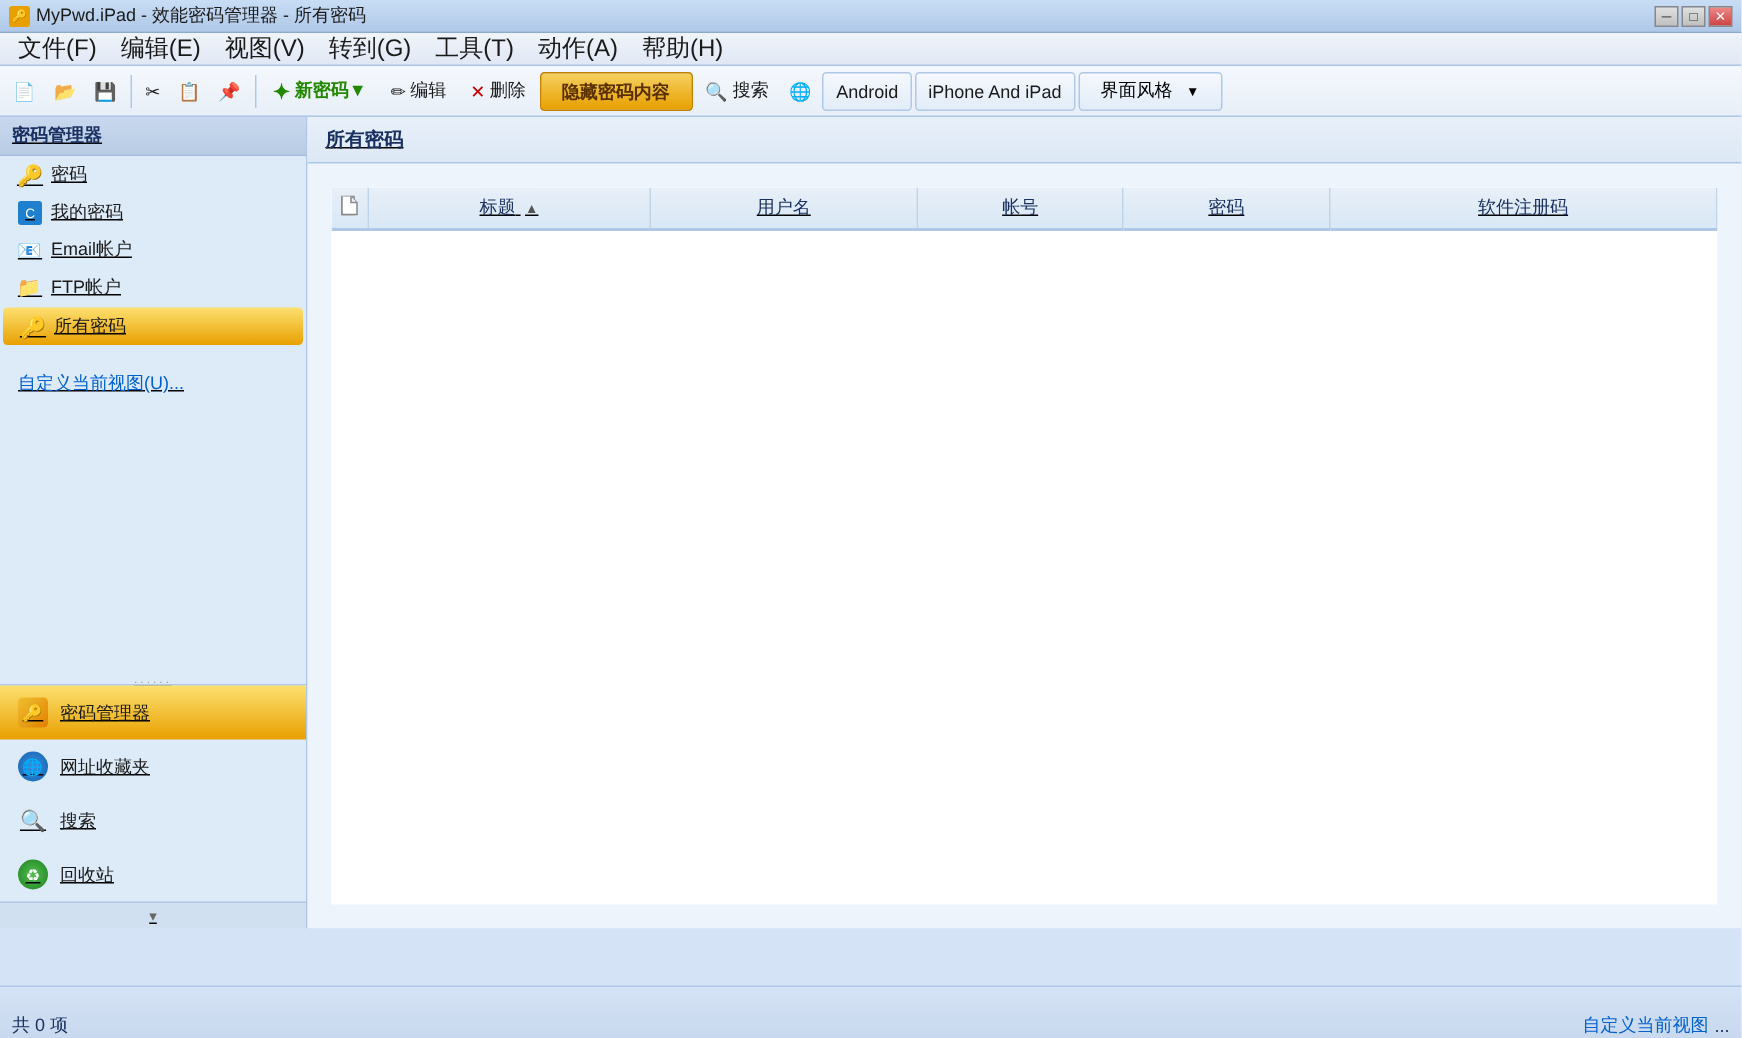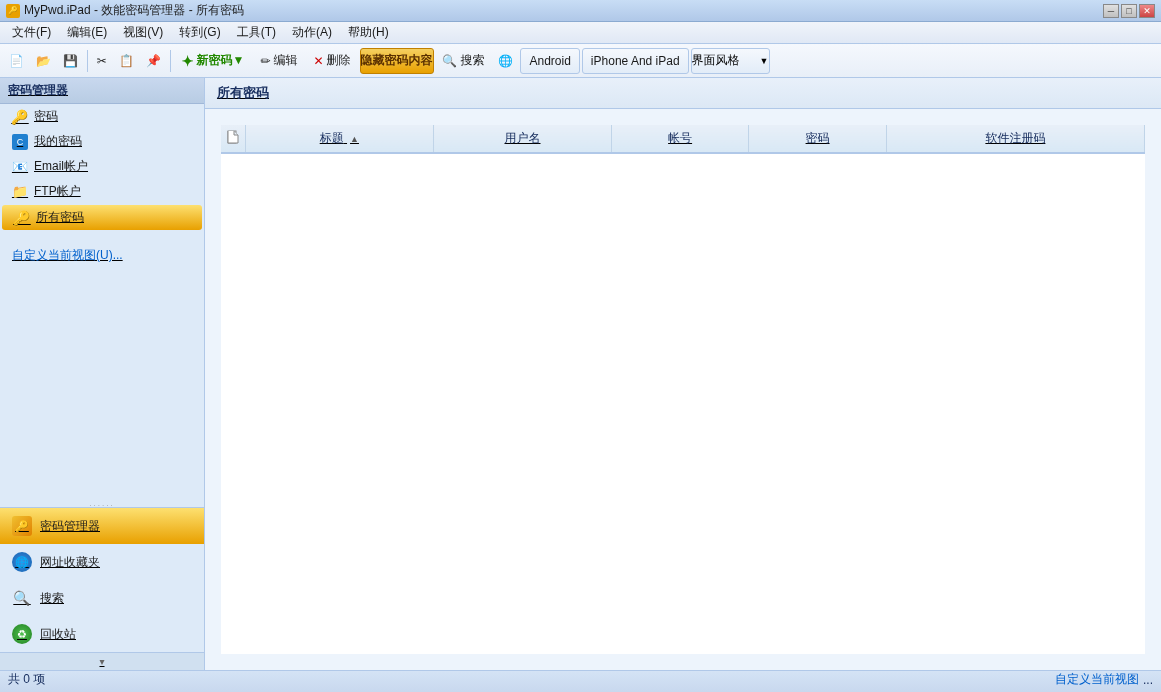--- a/index.html
+++ b/index.html
@@ -64,21 +64,21 @@
     .menu-bar {
       background: linear-gradient(to bottom, #f0f4fa, #e0e8f5);
       height: 22px;
       display: flex;
       align-items: center;
       padding: 0 4px;
       border-bottom: 1px solid #b0c8e8;
     }
     .menu-item {
       padding: 2px 8px;
-      font-size: 12px;
+      font-size: 16px;
       color: #1a1a1a;
       cursor: pointer;
       height: 20px;
       display: flex;
       align-items: center;
     }
 
     
     .toolbar {
       background: linear-gradient(to bottom, #f5f8fd, #e8eff8);
@@ -112,40 +112,41 @@
     .toolbar-btn.new-pwd {
       color: #228800;
       font-weight: bold;
     }
     .toolbar-btn.hide-content {
       background: linear-gradient(to bottom, #f5d060, #e8a000);
       border: 1px solid #c08000;
       border-radius: 3px;
       color: #5a3000;
       font-weight: bold;
-      padding: 3px 0;
+      padding: 3px 14px;
+      align-items: flex-end;
     }
     .platform-btn {
       padding: 3px 8px;
       font-size: 12px;
       cursor: pointer;
       border: 1px solid #b0c8e8;
       border-radius: 3px;
       height: 26px;
       color: #1a1a1a;
       background: linear-gradient(to bottom, #f5f8fd, #e2ecf8);
       display: flex;
       align-items: center;
       gap: 2px;
     }
     .style-btn {
       display: flex;
       align-items: center;
-      gap: 20px;
-      padding: 3px 0;
+      gap: 9px;
+      padding: 3px 14px;
       font-size: 12px;
       cursor: pointer;
       border: 1px solid #b0c8e8;
       border-radius: 3px;
       height: 26px;
       background: linear-gradient(to bottom, #f5f8fd, #e2ecf8);
     }
 
     
     .main-layout {
@@ -294,29 +295,30 @@
       cursor: pointer;
     }
     .sort-indicator {
       font-size: 9px;
       color: #555;
       margin-left: 3px;
     }
 
     
     .status-bar {
-      height: 22px;
+      height: 35px;
       background: linear-gradient(to bottom, #d4e3f5, #c8d8ee);
       border-top: 1px solid #b0c8e8;
       display: flex;
-      align-items: flex-start;
+      align-items: flex-end;
       justify-content: space-between;
       padding: 0 8px;
       font-size: 12px;
       color: #1a3060;
+      margin-top: 38px;
     }
     .status-right {
       display: flex;
       align-items: center;
       gap: 4px;
     }
     .status-link {
       color: #0060cc;
       cursor: pointer;
       font-size: 12px;

